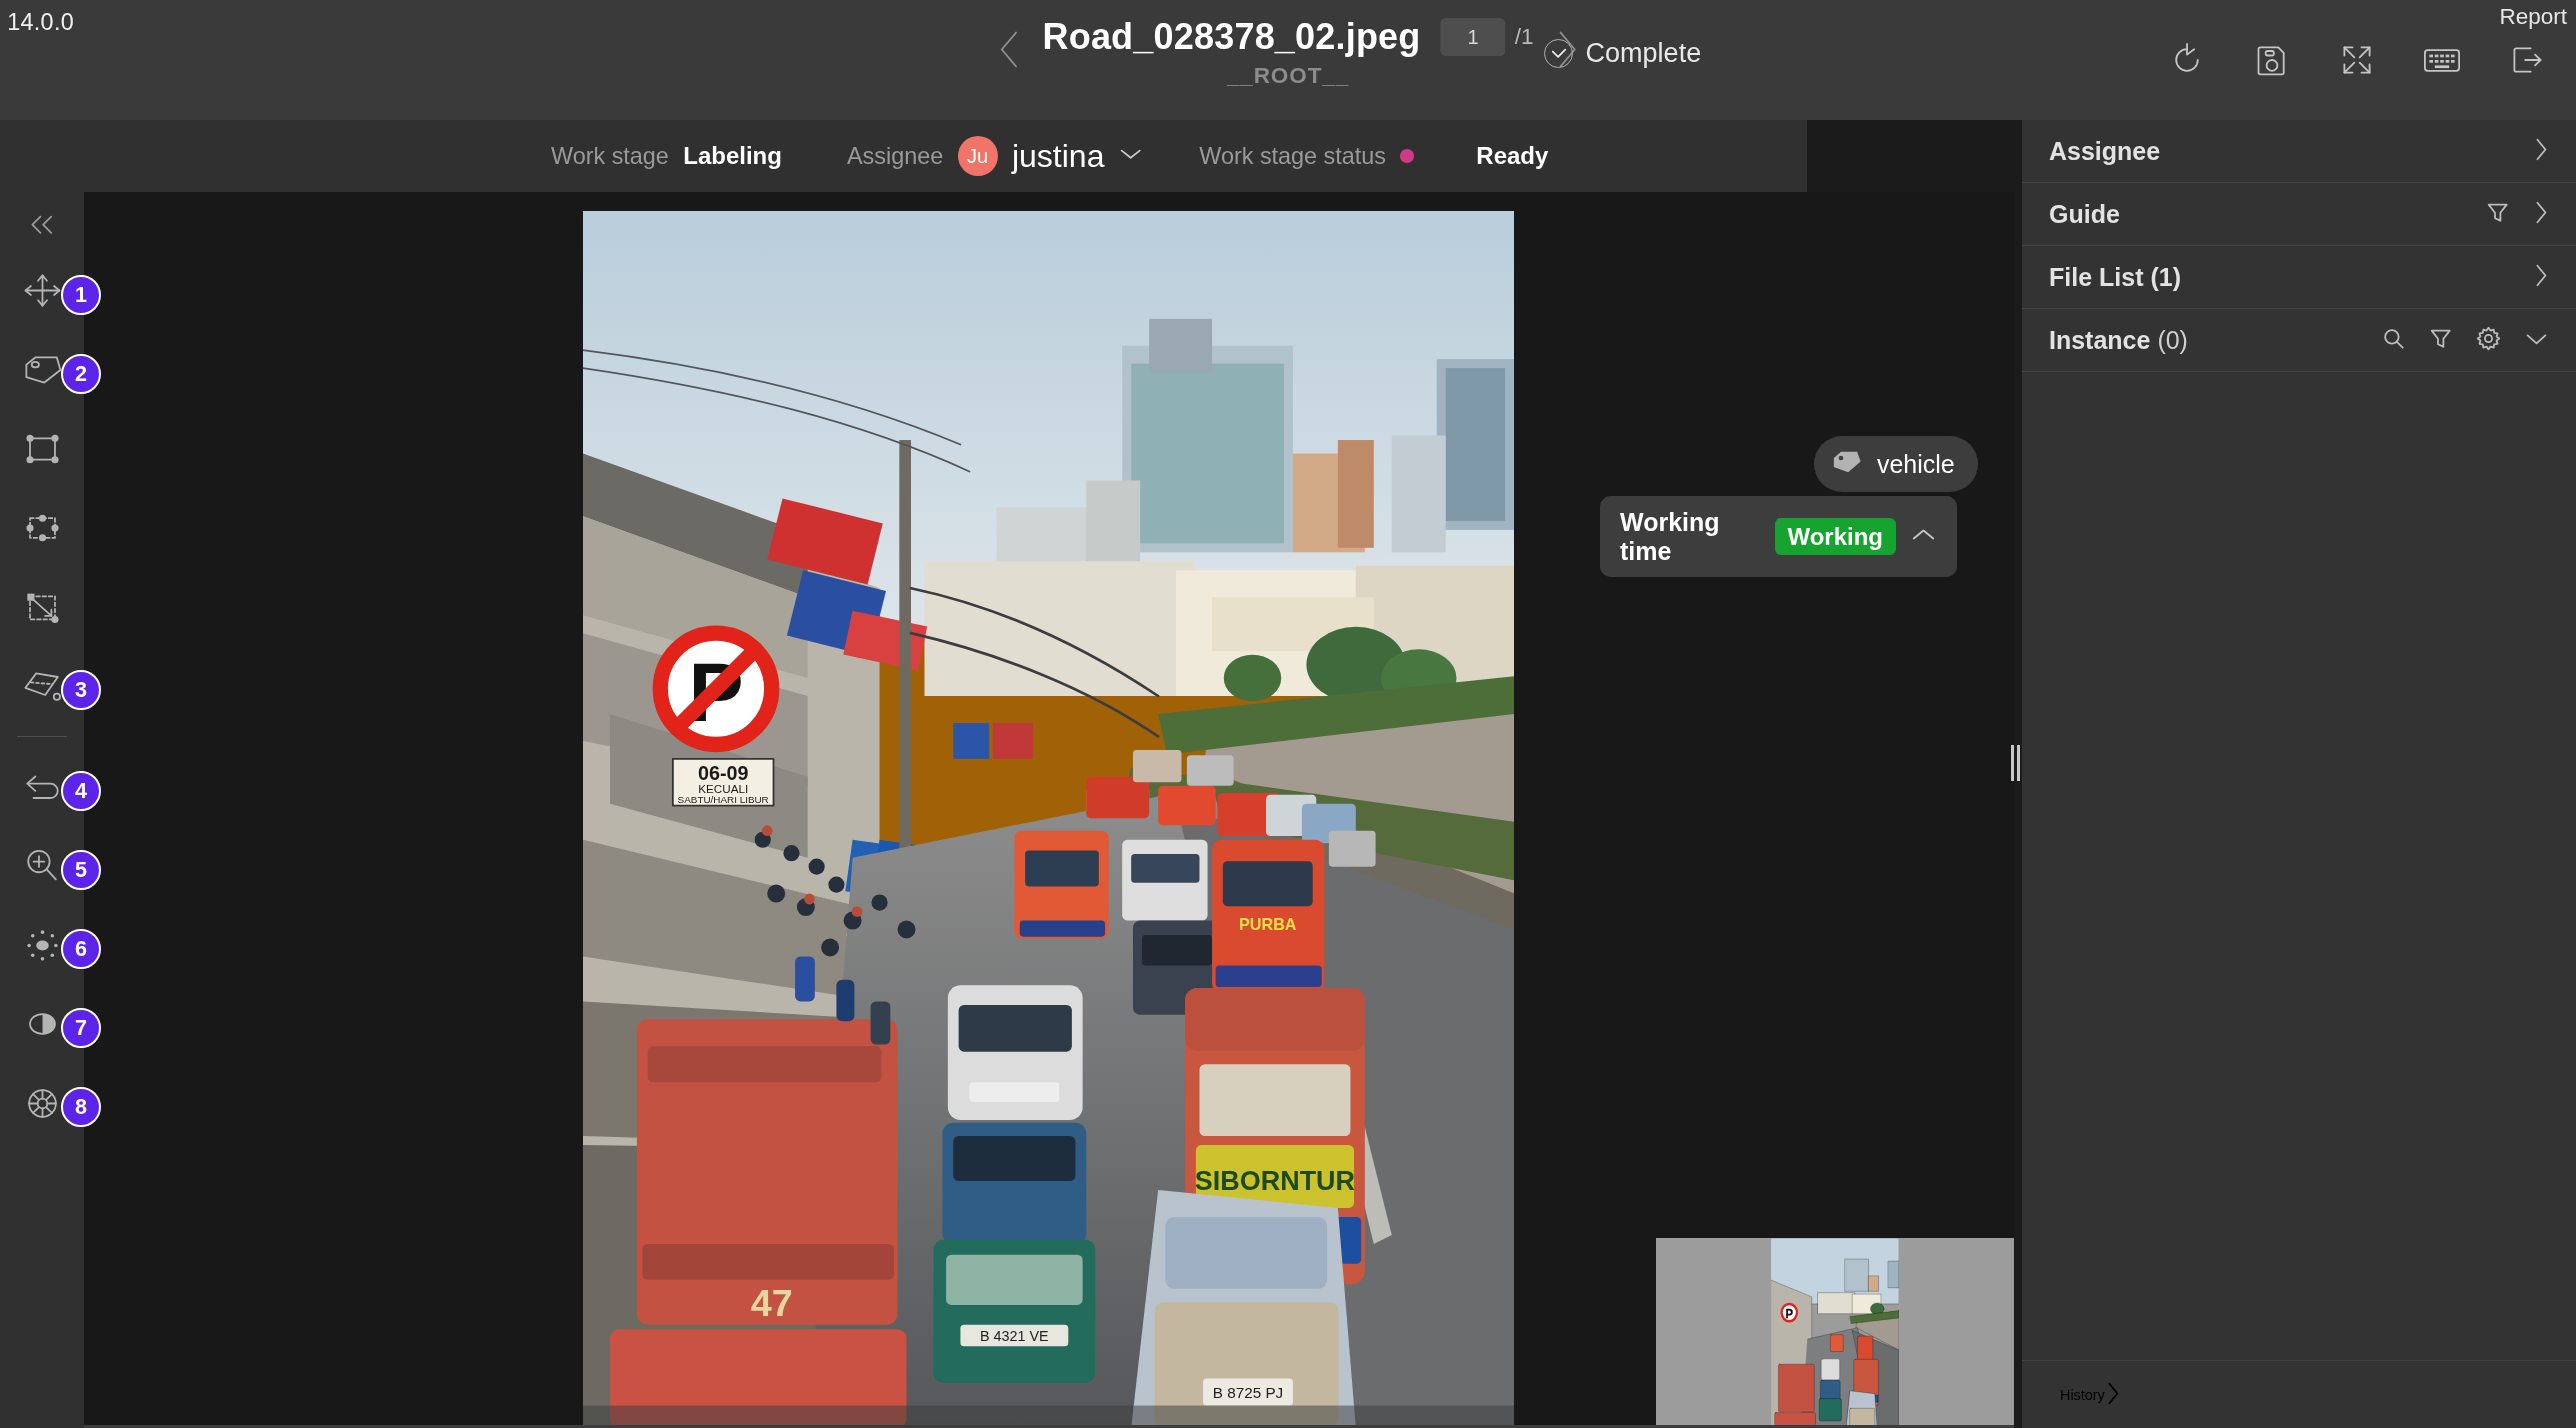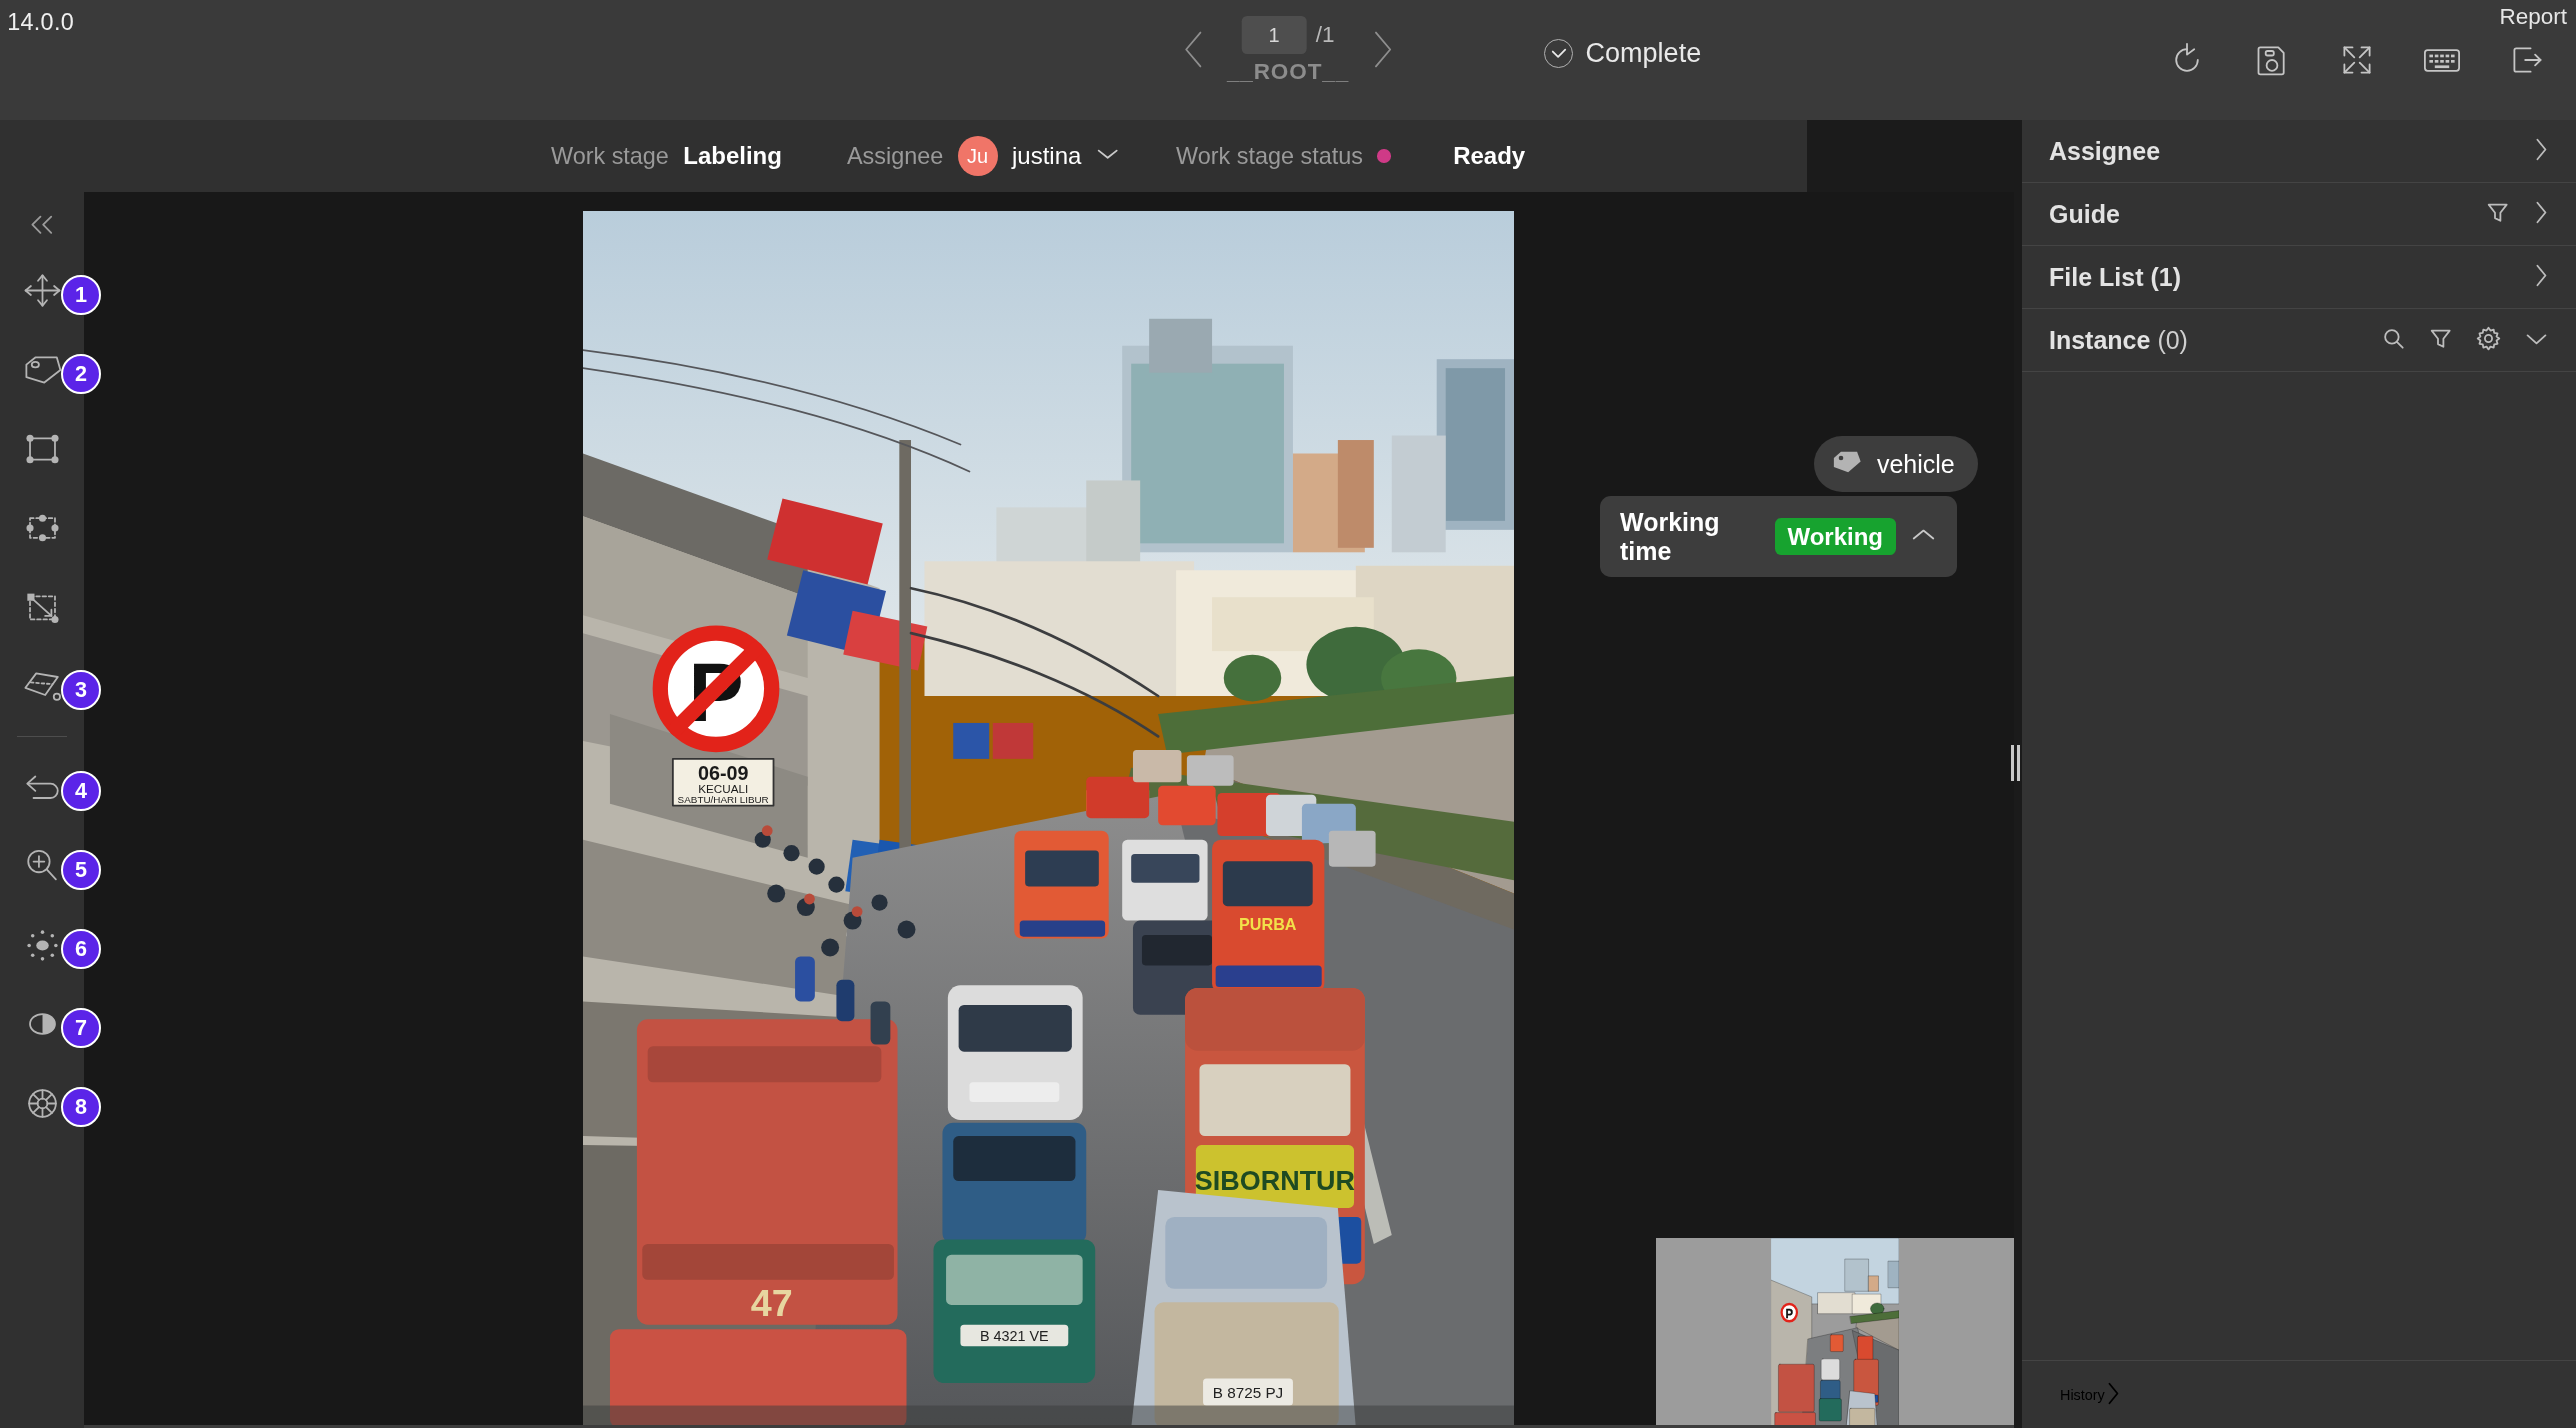--- a/index.html
+++ b/index.html
@@ -64,21 +64,21 @@
     display: flex; align-items: center;
   }
   .sub-field { display: flex; align-items: center; gap: 14.4px; }
   .sub-label { font-size: 23.4px; color: #9a9a9a; }
   .sub-value { font-size: 24px; color: #ffffff; font-weight: bold; }
   .avatar {
     width: 40px; height: 40px; border-radius: 50%; background: #f07568;
     color: #fff; font-size: 20px; display: flex; align-items: center; justify-content: center;
     font-weight: 500;
   }
-  .assignee-name { font-size: 24px; color: #ffffff; }
+  .assignee-name { font-size: 32px; color: #ffffff; }
   .dot-status { width: 13.5px; height: 13.5px; border-radius: 50%; background: #cf3a87; }
 
   
   .toolbar {
     position: absolute; left: 0; top: 192px; width: 84px; height: 1236px;
     background: #303030;
   }
   .collapse-btn {
     width: 84px; height: 52px; display: flex; align-items: center; justify-content: center;
     color: #9b9b9b; margin-top: 7.2px;
@@ -184,20 +184,21 @@
     <div class="report-link">Report</div>
 
     <div class="title-cluster">
       <div class="nav-chev">
         <svg width="27" height="41" viewBox="0 0 30 46">
             <polyline points="22,4 6,23 22,42"></polyline>
           </svg>
       </div>
       <div class="title-block">
         <div class="title-row">
+          <div class="file-title">Road_028378_02.jpeg</div>
           <div class="page-box">1</div>
           <div class="page-total">/1</div>
         </div>
         <div class="root-label">__ROOT__</div>
       </div>
       <div class="nav-chev">
         <svg width="27" height="41" viewBox="0 0 30 46">
             <polyline points="8,4 24,23 8,42"></polyline>
           </svg>
       </div>

